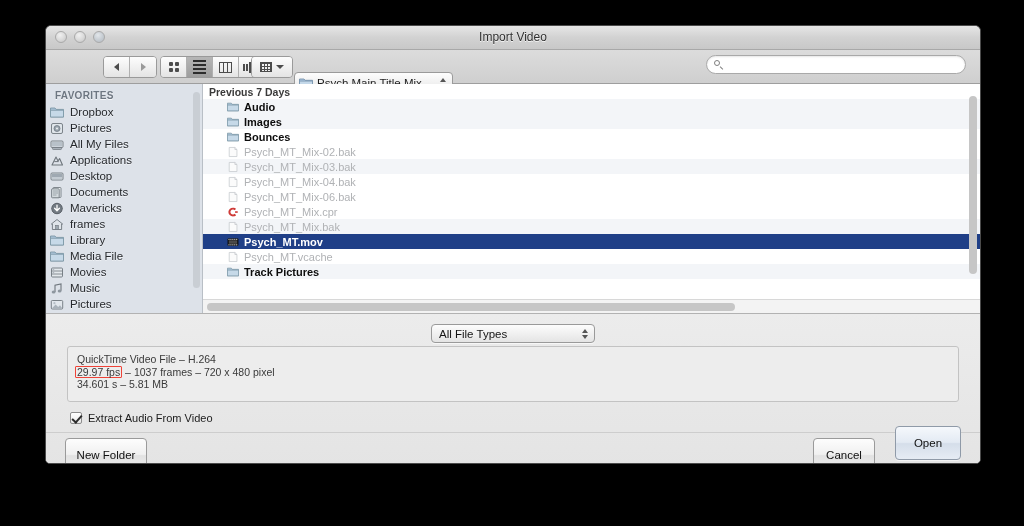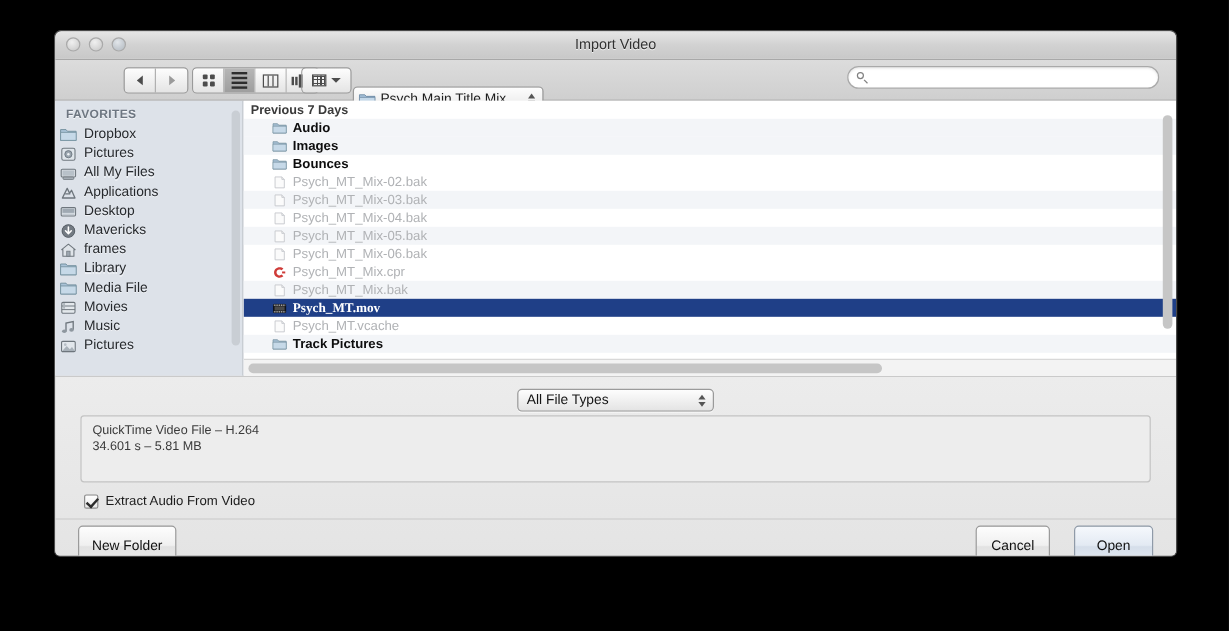--- a/index.html
+++ b/index.html
@@ -260,21 +260,20 @@
   .frow.alt { background: #f3f5f8; }
   .frow .fname {
     font-size: 11px;
     color: #101010;
     white-space: nowrap;
   }
   .frow.folder .fname { font-weight: bold; color: #0d0d0d; }
   .frow.dis .fname { color: #b0b2b5; }
   .frow.sel {
     background: #1f3f87;
-    font-family: Liberation Serif, serif;
   }
   .frow.sel .fname { color: #ffffff; font-weight: bold; }
   .ficon { width: 12px; height: 12px; flex: 0 0 auto; }
 
   #list-vscroll {
     position: absolute;
     right: 3px;
     top: 12px;
     width: 8px;
     height: 178px;
@@ -397,21 +396,21 @@
     align-items: center;
     justify-content: center;
     box-sizing: border-box;
     box-shadow: 0 1px 0 rgba(255,255,255,0.5);
     cursor: default;
     padding: 16px 9px;
   }
   #new-folder-btn { left: 19px; top: 124px; width: 82px; }
   #cancel-btn { right: 105px; top: 124px; width: 62px; }
   #open-btn {
-    right: 19px; top: 124px; width: 66px;
+    right: 19px; top: 112px; width: 66px;
     background: linear-gradient(to bottom, #f5f8fc 0%, #e3eaf3 48%, #d5deea 52%, #e6ecf4 100%);
     border-color: #8f9aa8;
   }
 </style>
 </head>
 <body>
 
 <div id="window">
 
   <div id="titlebar">
@@ -532,20 +531,28 @@
           <div class="sb-item">
             <svg class="sb-icon" viewBox="0 0 14 13">
               <rect x="1" y="3" width="12" height="7" rx="1" fill="#dde3e8" stroke="#6e767d" stroke-width=".9"></rect>
               <rect x="2" y="4" width="10" height="3.4" fill="#9fa9b2"></rect>
               <rect x="2" y="8" width="10" height="1.2" fill="#c3cbd2"></rect>
             </svg>
             <span class="lbl">Desktop</span>
           </div>
           <div class="sb-item">
             <svg class="sb-icon" viewBox="0 0 14 13">
+              <rect x="3" y="1.5" width="8" height="10" rx=".8" fill="#e8ecef" stroke="#6e767d" stroke-width=".85"></rect>
+              <rect x="1.6" y="2.8" width="7.6" height="9" rx=".8" fill="#d3dade" stroke="#6e767d" stroke-width=".85"></rect>
+              <path d="M3 5h5M3 7h5M3 9h3.5" stroke="#8b949b" stroke-width=".75"></path>
+            </svg>
+            <span class="lbl">Documents</span>
+          </div>
+          <div class="sb-item">
+            <svg class="sb-icon" viewBox="0 0 14 13">
               <circle cx="7" cy="6.5" r="5.3" fill="#5a6views"></circle>
               <circle cx="7" cy="6.5" r="5.3" fill="#737b83" stroke="#5b636b" stroke-width=".7"></circle>
               <path d="M7 3.2 V8.2 M4.6 6.3 L7 8.8 L9.4 6.3" stroke="#fff" stroke-width="1.3" fill="none" stroke-linecap="round" stroke-linejoin="round"></path>
             </svg>
             <span class="lbl">Mavericks</span>
           </div>
           <div class="sb-item">
             <svg class="sb-icon" viewBox="0 0 14 13">
               <path d="M7 1.5 L12.6 6 H11.6 V11.5 H2.4 V6 H1.4 Z" fill="#dfe4e9" stroke="#6e767d" stroke-width=".9" stroke-linejoin="round"></path>
               <rect x="5.6" y="7.3" width="2.8" height="4.2" fill="#9da7b0" stroke="#6e767d" stroke-width=".6"></rect>
@@ -632,27 +639,20 @@
               <path d="M9.2 1.2 V3.6 H11.6" fill="#e9ebec" stroke="#c3c6ca" stroke-width=".8"></path>
             </svg>
             <span class="fname">Psych_MT_Mix-03.bak</span>
           </div>
           <div class="frow dis">
             <svg class="ficon" viewBox="0 0 14 13">
               <path d="M2.6 1.2 H9.2 L11.6 3.6 V11.8 H2.6 Z" fill="#fbfbfb" stroke="#c3c6ca" stroke-width=".85" stroke-linejoin="round"></path>
               <path d="M9.2 1.2 V3.6 H11.6" fill="#e9ebec" stroke="#c3c6ca" stroke-width=".8"></path>
             </svg>
             <span class="fname">Psych_MT_Mix-04.bak</span>
-          </div>
-          <div class="frow alt dis">
-            <svg class="ficon" viewBox="0 0 14 13">
-              <path d="M2.6 1.2 H9.2 L11.6 3.6 V11.8 H2.6 Z" fill="#fbfbfb" stroke="#c3c6ca" stroke-width=".85" stroke-linejoin="round"></path>
-              <path d="M9.2 1.2 V3.6 H11.6" fill="#e9ebec" stroke="#c3c6ca" stroke-width=".8"></path>
-            </svg>
-            <span class="fname">Psych_MT_Mix-05.bak</span>
           </div>
           <div class="frow dis">
             <svg class="ficon" viewBox="0 0 14 13">
               <path d="M2.6 1.2 H9.2 L11.6 3.6 V11.8 H2.6 Z" fill="#fbfbfb" stroke="#c3c6ca" stroke-width=".85" stroke-linejoin="round"></path>
               <path d="M9.2 1.2 V3.6 H11.6" fill="#e9ebec" stroke="#c3c6ca" stroke-width=".8"></path>
             </svg>
             <span class="fname">Psych_MT_Mix-06.bak</span>
           </div>
           <div class="frow dis">
             <svg class="ficon" viewBox="0 0 14 13">
@@ -716,20 +716,23 @@
     <div id="filetype-popup">
       <span class="label">All File Types</span>
       <span class="stepper">
           <i class="up"></i>
           <i class="dn"></i>
         </span>
     </div>
 
     <div id="info-box">
       <div class="info-line">QuickTime Video File – H.264</div>
+      <div class="info-line">
+        <span class="hl-box">29.97 fps</span><span> – 1037 frames – 720 x 480 pixel</span>
+      </div>
       <div class="info-line">34.601 s – 5.81 MB</div>
     </div>
 
     <div id="extract-row">
       <span class="checkbox checked"></span>
       <span class="lbl">Extract Audio From Video</span>
     </div>
 
     <div id="bottom-bar-sep"></div>
 

